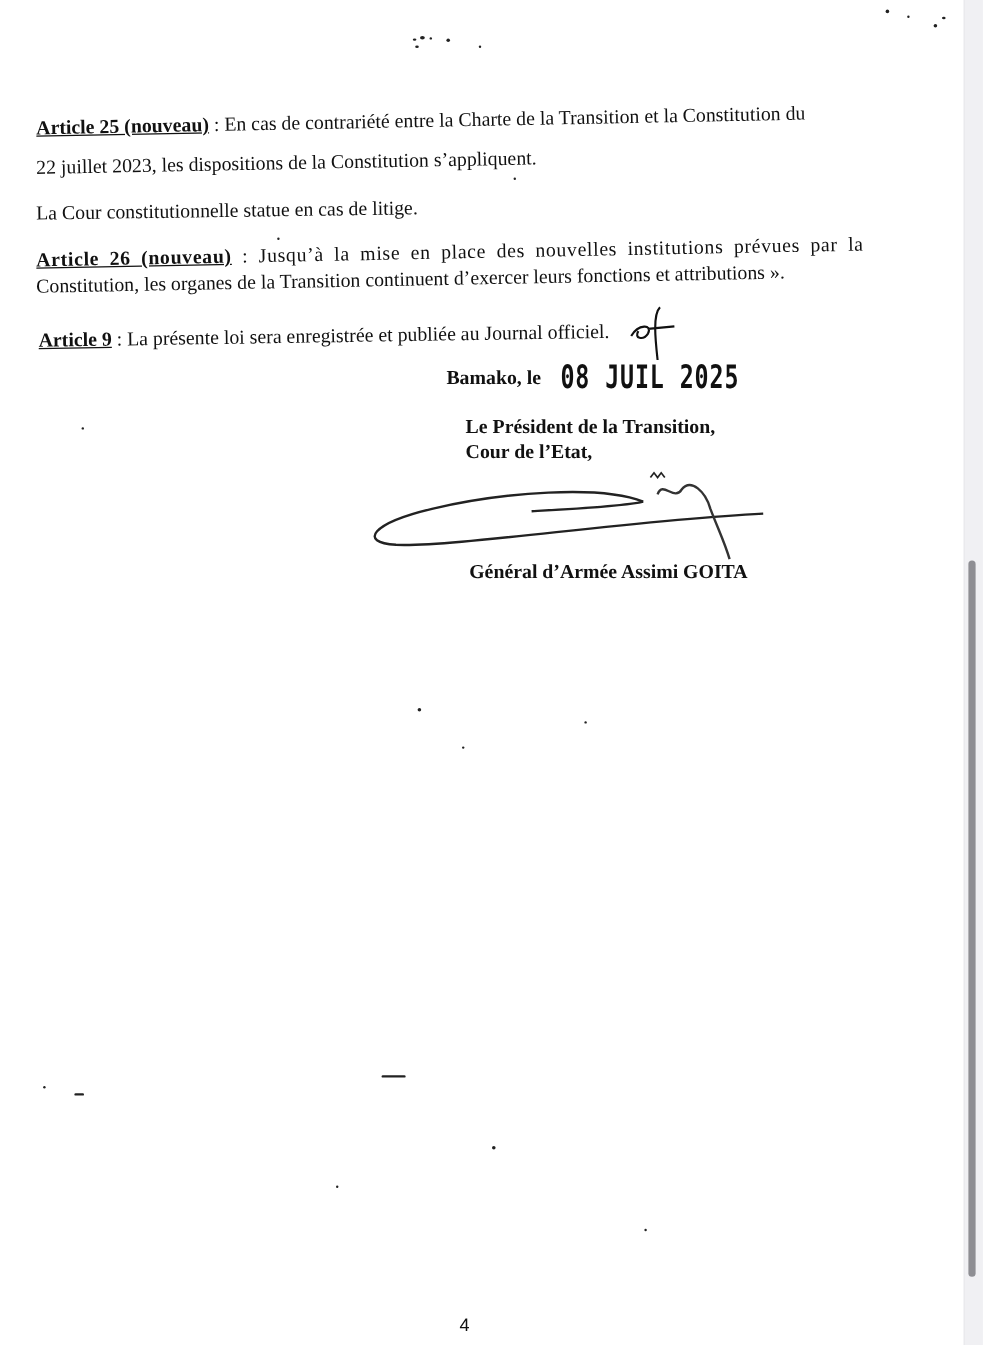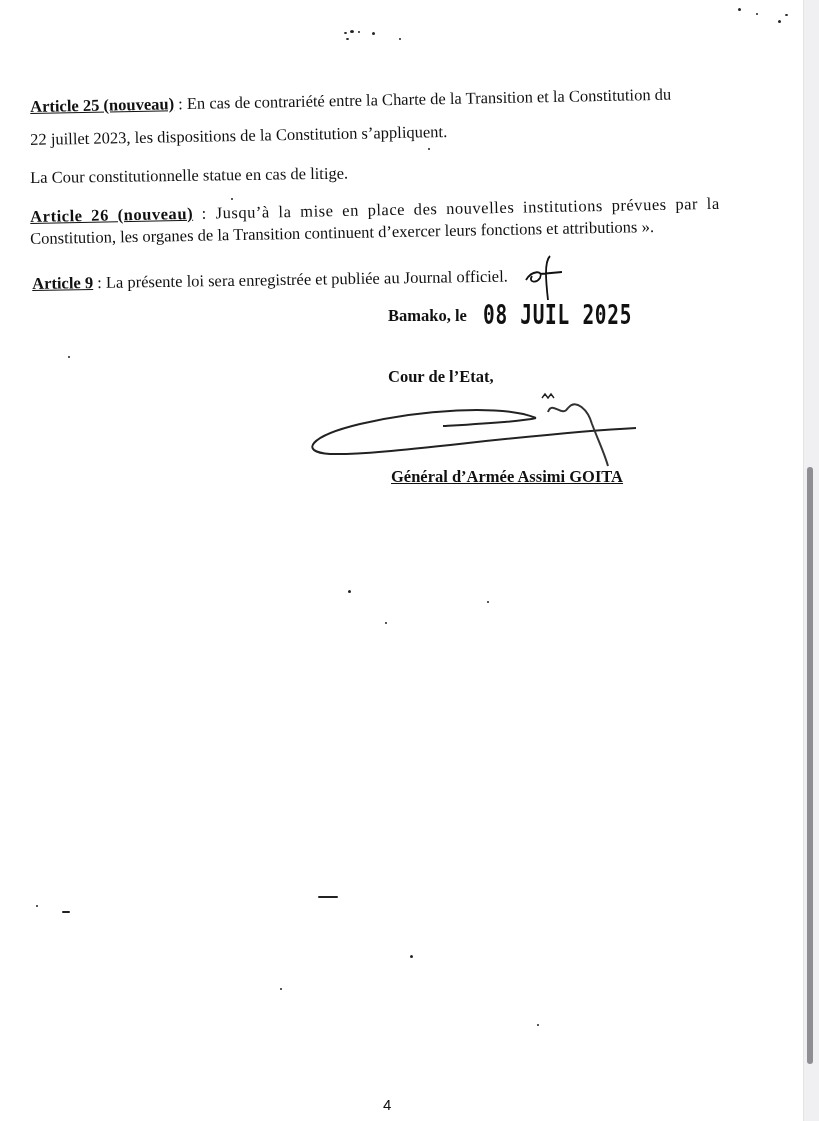--- a/index.html
+++ b/index.html
@@ -81,32 +81,33 @@
   <div class="para" style="left:30px;top:228px;transform:rotate(-1.1deg)">Constitution, les organes de la Transition continuent d’exercer leurs fonctions et attributions ».</div>
 
   <div class="para" style="left:32px;top:273px;transform:rotate(-0.9deg)">
     <span class="lbl">Article 9</span><span> : La présente loi sera enregistrée et publiée au Journal officiel.</span>
   </div>
 
   <svg class="para-mark" width="50" height="50" viewBox="0 0 50 50">
     <path d="M4 28 C10 18, 22 18, 18 26 C14 32, 6 30, 10 24 M18 22 L40 20 M28 4 C22 10, 24 30, 26 48" fill="none" stroke="#111" stroke-width="1.8"></path>
   </svg>
 
-  <div class="para bold" style="left:388px;top:304px">
+  <div class="para bold" style="left:372px;top:304px">
     <span>Bamako, le</span><span class="stamp">08 JUIL 2025</span>
   </div>
+  <div class="para bold" style="left:388px;top:345px">Le Président de la Transition,</div>
   <div class="para bold" style="left:388px;top:366px">Cour de l’Etat,</div>
 
   <svg class="sig" width="350" height="80" viewBox="0 0 350 80">
     <path d="M236 28 C200 14, 120 20, 60 34 C10 46, -2 62, 30 64 C80 66, 220 44, 336 38" fill="none" stroke="#222" stroke-width="2"></path>
     <path d="M143 36 C180 34, 220 32, 236 28" fill="none" stroke="#222" stroke-width="2"></path>
     <path d="M248 22 C252 10, 262 28, 268 18 C276 8, 288 20, 292 34 C298 50, 304 62, 308 76" fill="none" stroke="#333" stroke-width="2"></path>
     <path d="M242 8 l3 -4 l3 4 l3 -4 l3 4" fill="none" stroke="#222" stroke-width="1.4"></path>
   </svg>
 
-  <div class="para bold" style="left:391px;top:466px;text-decoration:underline">Général d’Armée Assimi GOITA</div>
+  <div class="para bold" style="left:391px;top:466px;">Général d’Armée Assimi GOITA</div>
 
   <div class="pagenum">4</div>
 </div>
 
 <div class="scroll-track">
   <div class="scroll-thumb"></div>
 </div>
 
 </body></html>

